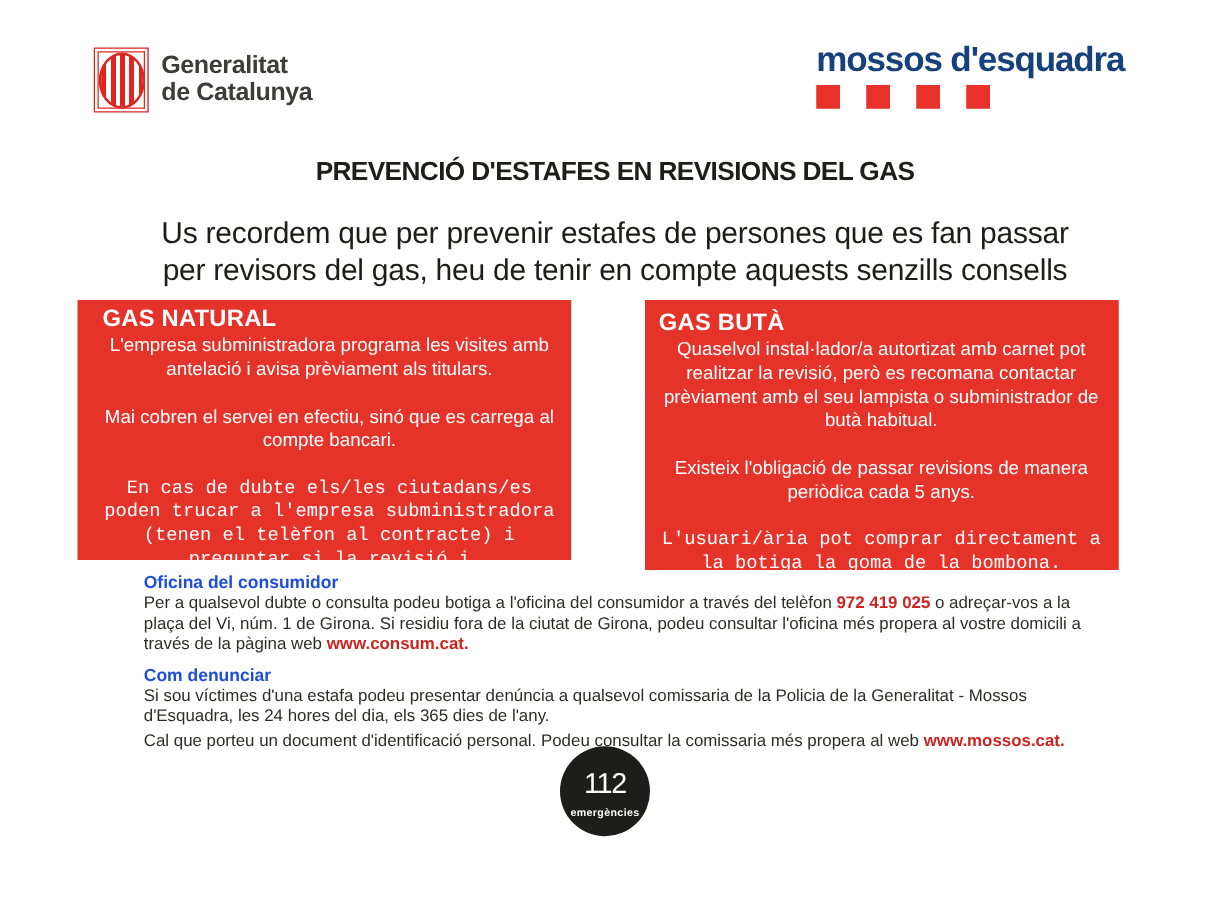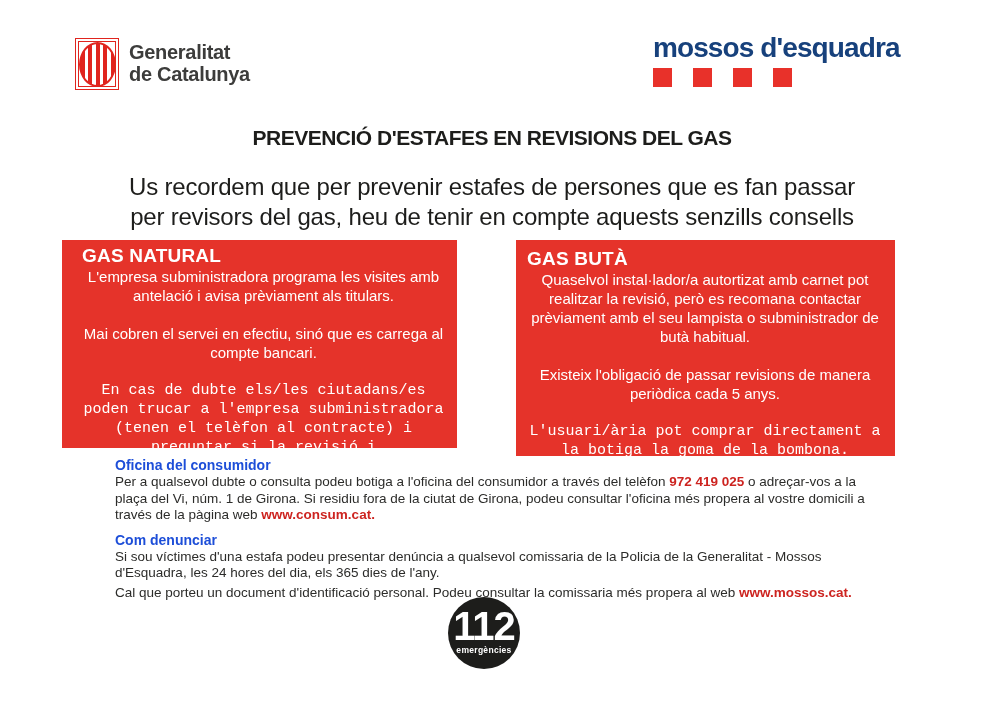--- a/index.html
+++ b/index.html
@@ -38,21 +38,21 @@
   
   .info{position:absolute;left:115px;top:457px;width:752px;color:#2c2c2a;}
   .info h3{margin:0 0 1px 0;font-size:14px;font-weight:bold;color:#1d4ed8;}
   .info p{margin:0 0 3px 0;font-size:13.5px;line-height:16.5px;}
   .info .gap{margin-top:8px;}
   .red{color:#cd2420;font-weight:bold;text-decoration:none;}
 
   
   .badge112{position:absolute;left:448px;top:597px;width:72px;height:72px;border-radius:50%;
     background:#1d1d1b;color:#ffffff;text-align:center;}
-  .badge112 .num{font-size:40px;font-weight:bold;letter-spacing:-1px;line-height:30px;margin-top:14px;}
+  .badge112 .num{font-size:23px;font-weight:normal;letter-spacing:-1px;line-height:30px;margin-top:14px;}
   .badge112 .lbl{font-size:8.5px;font-weight:bold;letter-spacing:0.3px;margin-top:4px;}
 </style>
 </head>
 <body>
 
 <div class="page">
 
   <div class="gencat">
     <div class="gencat-shield">
       <div class="gencat-circle"></div>

